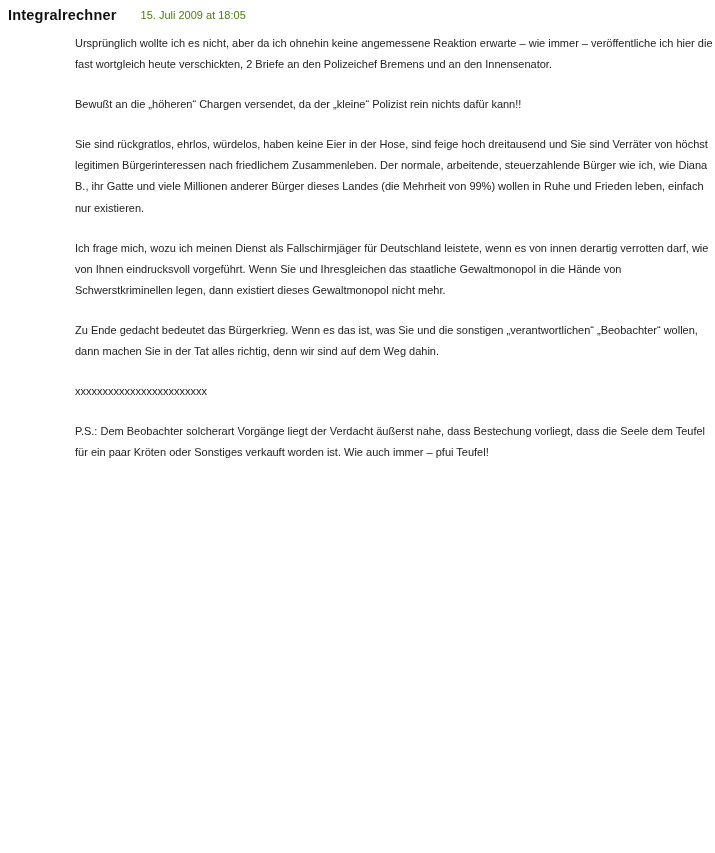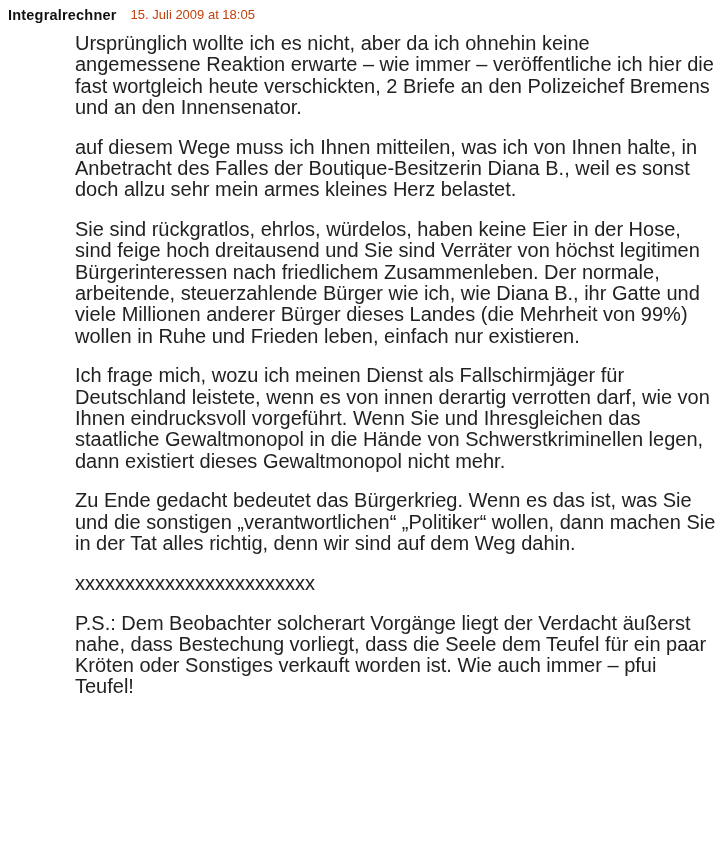--- a/index.html
+++ b/index.html
@@ -23,47 +23,47 @@
     line-height: 18px;
     white-space: nowrap;
   }
   .post-author {
     font-size: 14.5px;
     font-weight: bold;
     color: #111111;
     letter-spacing: 0.2px;
   }
   .post-date {
-    margin-left: 14px;
-    font-size: 13px;
-    color: #c2410c;
+    margin-left: 24px;
+    font-size: 11px;
+    color: #4d7c0f;
   }
   .post-body {
     margin: 9px 0 0 67px;
     width: 641px;
-    font-size: 20px;
+    font-size: 11px;
     line-height: 21.3px;
   }
   .post-body p {
     margin: 0 0 18.5px 0;
   }
   .post-body p:last-child {
     margin-bottom: 0;
   }
 </style>
 </head>
 <body>
 
 <div class="post">
   <div class="post-header">
     <span class="post-author">Integralrechner</span>
     <span class="post-date">15. Juli 2009 at 18:05</span>
   </div>
   <div class="post-body">
     <p>Ursprünglich wollte ich es nicht, aber da ich ohnehin keine angemessene Reaktion erwarte – wie immer – veröffentliche ich hier die fast wortgleich heute verschickten, 2 Briefe an den Polizeichef Bremens und an den Innensenator.</p>
-    <p>auf diesem Wege muss ich Ihnen mitteilen, was ich von Ihnen halte, in Anbetracht des Falles der Boutique-Besitzerin Diana B., weil es sonst doch allzu sehr mein armes kleines Herz belastet.</p>
+    <p>Bewußt an die „höheren“ Chargen versendet, da der „kleine“ Polizist rein nichts dafür kann!!</p>
     <p>Sie sind rückgratlos, ehrlos, würdelos, haben keine Eier in der Hose, sind feige hoch dreitausend und Sie sind Verräter von höchst legitimen Bürgerinteressen nach friedlichem Zusammenleben. Der normale, arbeitende, steuerzahlende Bürger wie ich, wie Diana B., ihr Gatte und viele Millionen anderer Bürger dieses Landes (die Mehrheit von 99%) wollen in Ruhe und Frieden leben, einfach nur existieren.</p>
     <p>Ich frage mich, wozu ich meinen Dienst als Fallschirmjäger für Deutschland leistete, wenn es von innen derartig verrotten darf, wie von Ihnen eindrucksvoll vorgeführt. Wenn Sie und Ihresgleichen das staatliche Gewaltmonopol in die Hände von Schwerstkriminellen legen, dann existiert dieses Gewaltmonopol nicht mehr.</p>
-    <p>Zu Ende gedacht bedeutet das Bürgerkrieg. Wenn es das ist, was Sie und die sonstigen „verantwortlichen“ „Politiker“ wollen, dann machen Sie in der Tat alles richtig, denn wir sind auf dem Weg dahin.</p>
+    <p>Zu Ende gedacht bedeutet das Bürgerkrieg. Wenn es das ist, was Sie und die sonstigen „verantwortlichen“ „Beobachter“ wollen, dann machen Sie in der Tat alles richtig, denn wir sind auf dem Weg dahin.</p>
     <p>xxxxxxxxxxxxxxxxxxxxxxxx</p>
     <p>P.S.: Dem Beobachter solcherart Vorgänge liegt der Verdacht äußerst nahe, dass Bestechung vorliegt, dass die Seele dem Teufel für ein paar Kröten oder Sonstiges verkauft worden ist. Wie auch immer – pfui Teufel!</p>
   </div>
 </div>
 
 </body></html>

